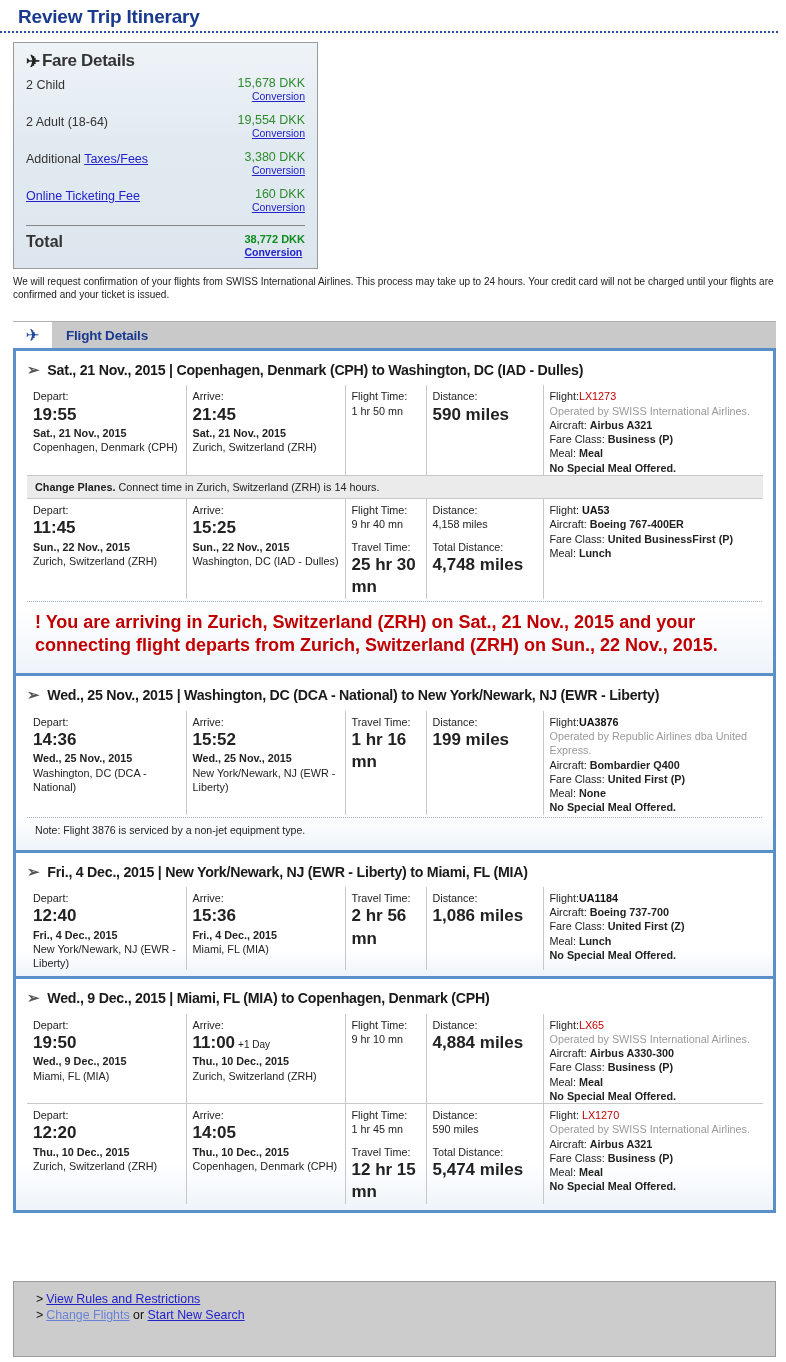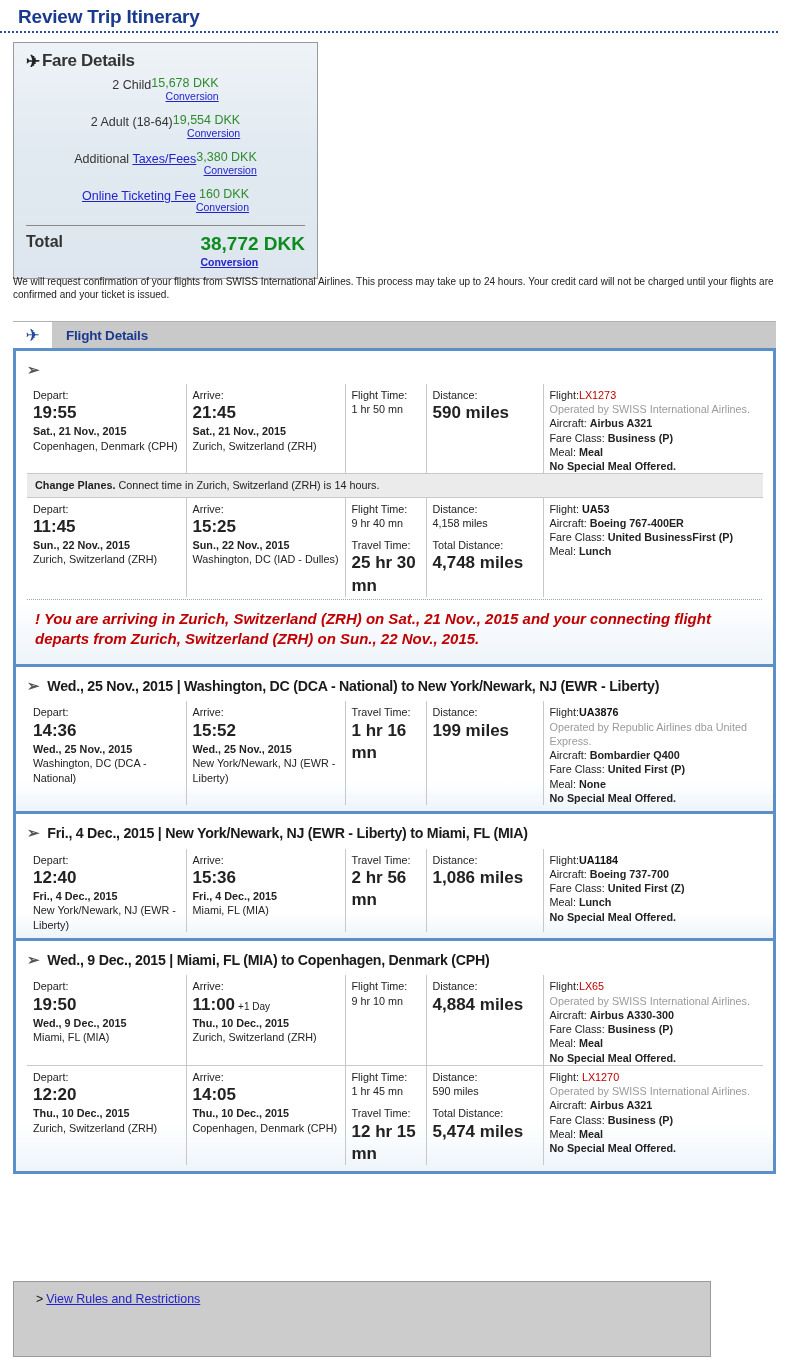--- a/index.html
+++ b/index.html
@@ -33,34 +33,34 @@
   .fare-title {
     font-size: 17px;
     font-weight: bold;
     color: #333;
     display: flex; align-items: center;
     margin-bottom: 6px;
     letter-spacing: -0.3px;
   }
   .fare-title .plane { font-size: 17px; margin-right: 2px; color:#222; line-height: 1; }
   .fare-row {
-    display: flex; justify-content: center;
+    display: flex; justify-content: space-between;
     align-items: flex-start;
     font-size: 12.5px; color: #333;
     margin-bottom: 13px;
   }
   .fare-row .lbl { padding-top: 1px; }
   .fare-row .amt-wrap { text-align: right; line-height: 1.0; }
   .fare-row .amt { color: #2e8b2e; font-size: 12.5px; display:block; }
   .conv { color: #2222cc; text-decoration: underline; font-size: 10.5px; display:block; margin-top: 1px; }
   .lnk { color: #2222cc; text-decoration: underline; }
   .fare-sep { border-top: 1px solid #888; margin: 2px 0 7px 0; }
   .fare-total { display:flex; justify-content: space-between; align-items: flex-start; gap: 20px; }
   .fare-total .t-lbl { font-size: 16px; font-weight: bold; color:#333; }
-  .fare-total .t-amt { font-size: 19px; font-weight: bold; color: #0d8c1e; display:block; }
+  .fare-total .t-amt { font-size: 11px; font-weight: bold; color: #0d8c1e; display:block; }
   .fare-total .conv { font-weight: bold; font-size: 10.5px; }
 
   
   .notice {
     position: absolute; left: 13px; top: 276px; width: 764px;
     font-size: 10px; color: #222; line-height: 1.28;
   }
 
   
   .fd-wrap { position: absolute; left: 13px; top: 321px; width: 763px; }
@@ -128,36 +128,35 @@
     border-top: 1px solid #c8c8c8 !important;
     padding: 4px 8px 4px 8px !important;
     font-size: 10.8px;
   }
 
   .flight-red { color: #c00000; font-weight: normal; }
   .flight-blk { color: #111; font-weight: bold; }
   .operated { color: #9a9a9a; }
 
   .warn {
-    color: #c00000; font-weight: bold; font-size: 15px; line-height: 1.3;
+    color: #c00000; font-weight: bold; font-size: 18px; line-height: 1.3;
     padding: 9px 6px 10px 8px;
     border-top: 1px dotted #9ab;
     margin-top: 2px;
-    font-style: italic;
   }
   .note {
     font-size: 10.6px; color: #222;
     padding: 6px 6px 8px 8px;
     border-top: 1px dotted #9ab;
     margin-top: 2px;
   }
 
   
   .footer {
-    position: absolute; left: 13px; top: 1281px; width: 698px; height: 76px;
+    position: absolute; left: 13px; top: 1281px; width: 763px; height: 76px;
     background: #cccccc; border: 1px solid #9a9a9a;
     padding: 10px 0 0 22px;
   }
   .footer .row { font-size: 12.4px; color: #111; line-height: 1.18; margin-bottom: 1px; }
   .footer .gt { color:#111; margin-right: 3px; }
   .footer a { color: #2222cc; text-decoration: underline; }
   .footer a.visited { color: #6a82d6; }
 </style>
 </head>
 <body>
@@ -221,20 +220,21 @@
   <div class="fd-header">
     <div class="icon-cell">
       <span class="plane">✈</span>
     </div>
     <div class="title">Flight Details</div>
   </div>
   <div class="fd-body" id="legs-container">
       <div class="leg">
         <div class="leg-title">
           <span class="plane">➢</span>
+          <span class="txt">Sat., 21 Nov., 2015 | Copenhagen, Denmark (CPH) to Washington, DC (IAD - Dulles)</span>
         </div>
         <table class="seg">
           <colgroup>
             <col class="c1">
             <col class="c2">
             <col class="c3">
             <col class="c4">
             <col class="c5">
           </colgroup>
           <tbody>
@@ -275,20 +275,21 @@
           <tbody>
             <tr class="no-top">
               <td>Depart:<br><span class="big">14:36</span><br><span class="b">Wed., 25 Nov., 2015</span><br><span>Washington, DC (DCA - National)</span></td>
               <td>Arrive:<br><span class="big">15:52</span><br><span class="b">Wed., 25 Nov., 2015</span><br><span>New York/Newark, NJ (EWR - Liberty)</span></td>
               <td>Travel Time:<br><span class="big">1 hr 16 mn</span></td>
               <td>Distance:<br><span class="big">199 miles</span></td>
               <td><span>Flight:</span><span class="flight-blk">UA3876</span><br><span class="operated">Operated by Republic Airlines dba United Express.</span><br><span>Aircraft: </span><span class="b">Bombardier Q400</span><br><span>Fare Class: </span><span class="b">United First (P)</span><br><span>Meal: </span><span class="b">None</span><br><span class="b">No Special Meal Offered.</span></td>
             </tr>
           </tbody>
         </table>
+        <div class="note">Note: Flight 3876 is serviced by a non-jet equipment type.</div>
       </div>
       <div class="leg">
         <div class="leg-title">
           <span class="plane">➢</span>
           <span class="txt">Fri., 4 Dec., 2015 | New York/Newark, NJ (EWR - Liberty) to Miami, FL (MIA)</span>
         </div>
         <table class="seg">
           <colgroup>
             <col class="c1">
             <col class="c2">
@@ -338,13 +339,18 @@
           </tbody>
         </table>
       </div>
     </div>
 </div>
 
 <div class="footer">
   <div class="row">
     <span class="gt">&gt;</span><a href="#">View Rules and Restrictions</a>
   </div>
+  <div class="row">
+    <span class="gt">&gt;</span><a href="#" class="visited">Change Flights</a>
+    <span>or</span>
+    <a href="#">Start New Search</a>
+  </div>
 </div>
 
 </body></html>

